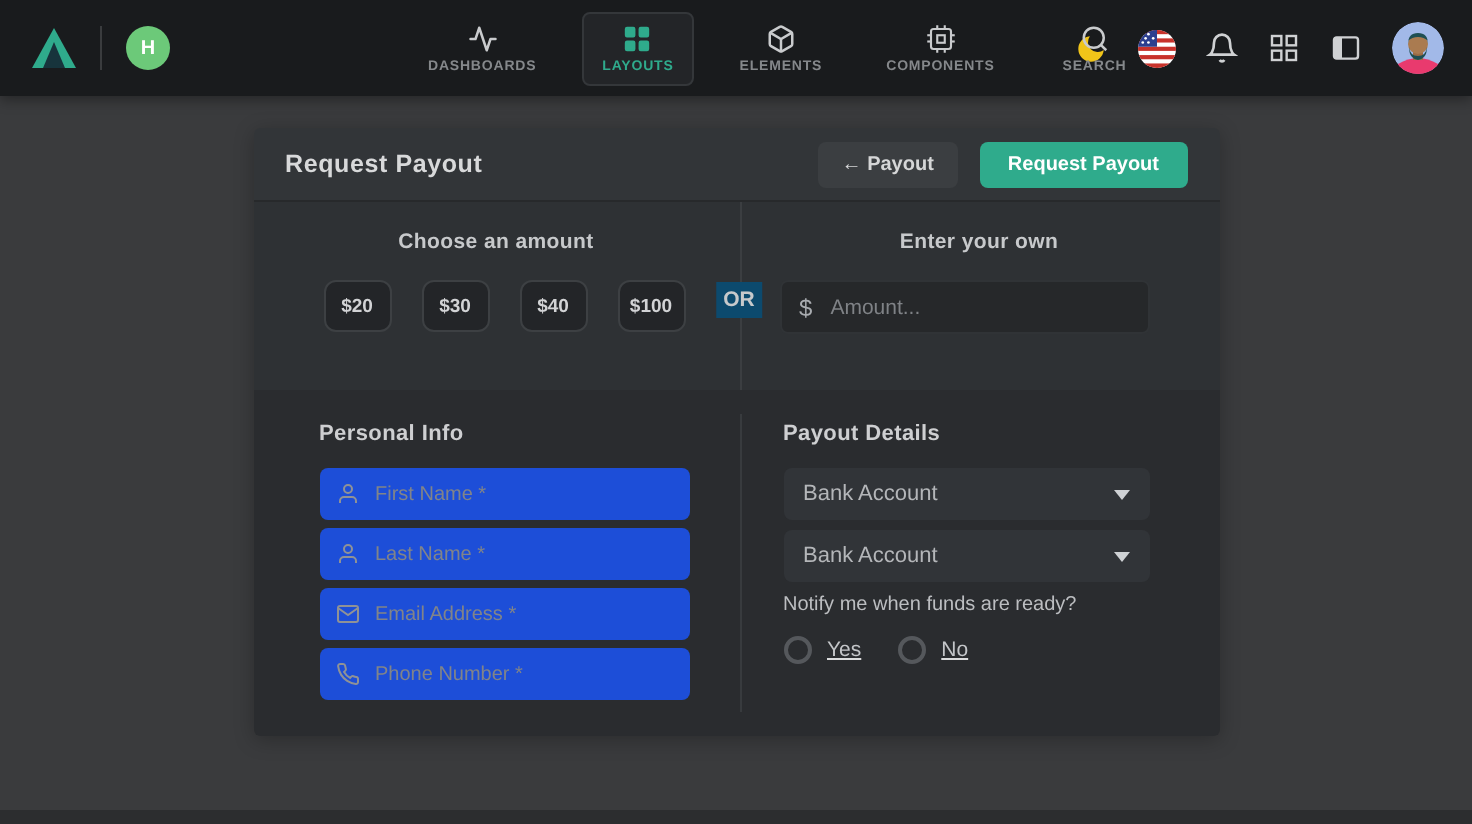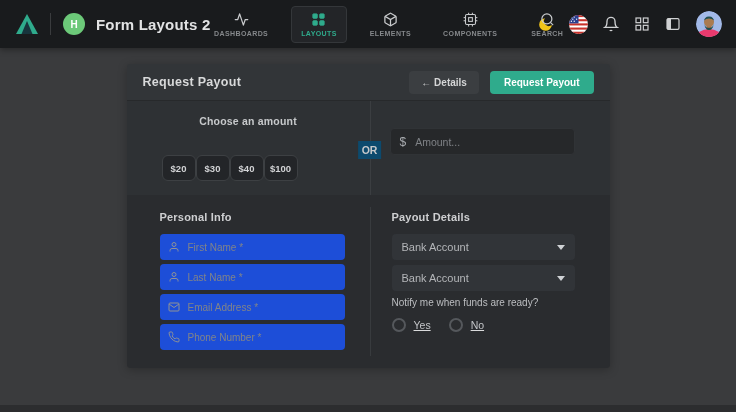--- a/index.html
+++ b/index.html
@@ -39,21 +39,21 @@
          height:23px; padding:0 12px; display:flex; align-items:center; gap:5px; }
   .btn-cancel { background:#3b3e41; color:#d5d6d7; }
   .btn-submit { background:#2fab8c; color:#ffffff; padding:0 14px; }
 
   
   .amount-section { background:#2e3134; border-top:1px solid #27292b; display:flex; position:relative; height:95px; }
   .amount-col { padding:14px 0 0 0; }
   .amount-col.left  { width:243px; }
   .amount-col.right { width:240px; }
   .col-caption { font-size:10.5px; font-weight:600; color:#c7c9cb; text-align:center; letter-spacing:.2px; }
-  .preset-row { display:flex; margin:28px 0 0 35px; }
+  .preset-row { display:flex; gap:15px; margin:13px 0 0 35px; }
   .preset-btn { width:34px; height:26px; background:#232528; border:1px solid #3d4043; border-radius:6px;
                 color:#d2d3d5; font-size:9.5px; font-weight:bold; font-family:inherit; cursor:pointer; }
   .vsep { position:absolute; left:243px; top:0; bottom:0; width:1px; background:#3b3e41; }
   .or-badge { position:absolute; left:243px; top:40px; transform:translateX(-50%); background:#0c4a6e;
               padding:3px 4px; font-size:10.5px; font-weight:600; color:#c7c9cb; z-index:2; }
   .amount-field { margin:13px 0 0 20px; width:185px; height:27px; background:#26282a; border:1px solid #303336;
                   border-radius:4px; display:flex; align-items:center; padding:0 9px; gap:9px; }
   .amount-field .cur { color:#a9acb0; font-size:12px; }
   .amount-field input { flex:1; background:transparent; border:none; outline:none; color:#d0d1d3;
                         font-family:inherit; font-size:10.5px; }
@@ -93,21 +93,20 @@
 
 <header class="navbar">
   <div class="logo-wrap">
     <svg viewBox="0 0 24 24" width="24" height="24">
       <polygon points="12,2 23,22 1,22" fill="#2fab8c"></polygon>
       <polygon points="12,9 17.5,22 6.5,22" fill="#17343c"></polygon>
     </svg>
   </div>
   <div class="nav-divider"></div>
   <div class="user-chip">H</div>
-  <div class="page-title">Form Layouts 2</div>
 
   <nav class="nav-center">
     <div class="nav-item">
       <svg viewBox="0 0 24 24" style="fill:none">
         <polyline points="22 12 18 12 15 21 9 3 6 12 2 12" stroke-linecap="round" stroke-linejoin="round"></polyline>
       </svg>
       <span class="nav-label">DASHBOARDS</span>
     </div>
     <div class="nav-item active">
       <svg viewBox="0 0 24 24" style="stroke-width:1.5">
@@ -212,38 +211,39 @@
     </span>
   </div>
 </header>
 
 <main class="main">
   <section class="card">
 
     <div class="card-header">
       <span class="card-title">Request Payout</span>
       <div class="header-actions">
-        <button class="btn btn-cancel">← Details</button>
+        <button class="btn btn-cancel">← Payout</button>
         <button class="btn btn-submit">Request Payout</button>
       </div>
     </div>
 
     <div class="amount-section">
       <div class="amount-col left">
         <div class="col-caption">Choose an amount</div>
         <div class="preset-row">
           <button class="preset-btn">$20</button>
           <button class="preset-btn">$30</button>
           <button class="preset-btn">$40</button>
           <button class="preset-btn">$100</button>
         </div>
       </div>
       <div class="vsep"></div>
       <div class="or-badge">OR</div>
       <div class="amount-col right">
+        <div class="col-caption">Enter your own</div>
         <div class="amount-field">
           <span class="cur">$</span>
           <input type="text" placeholder="Amount..." style="">
         </div>
       </div>
     </div>
 
     <div class="forms-section">
       <div class="forms-col left">
         <div class="col-heading">Personal Info</div>

